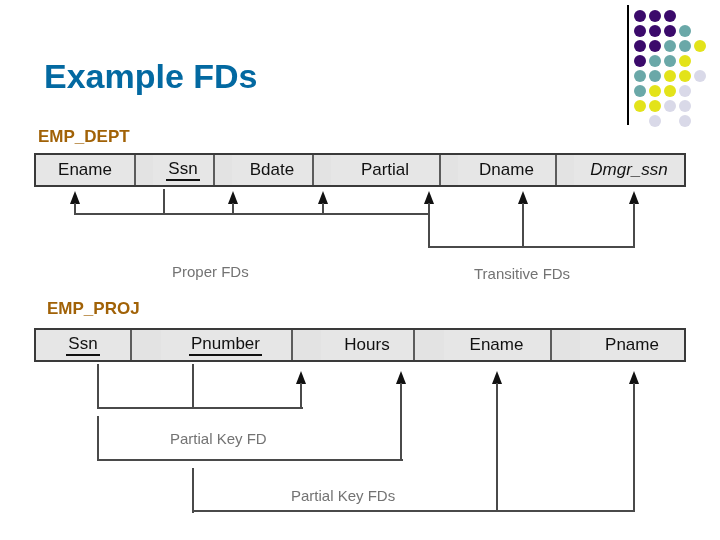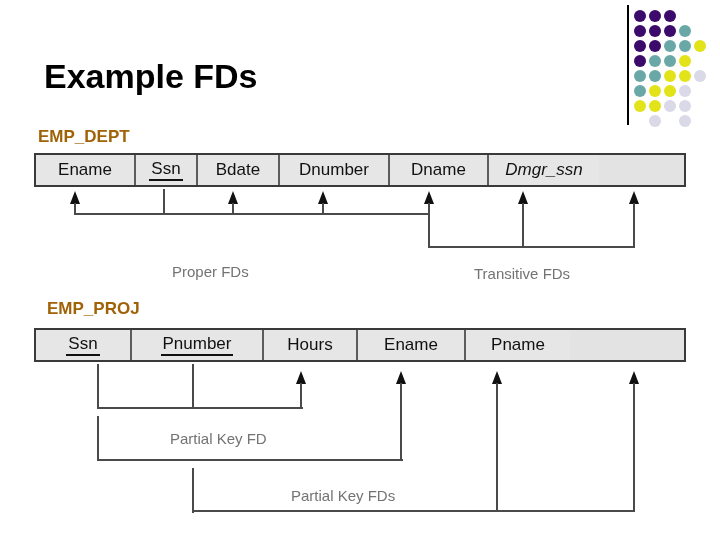--- a/index.html
+++ b/index.html
@@ -16,39 +16,40 @@
   .logo-rule{
     position:absolute;left:627px;top:5px;width:2px;height:120px;
     background:#000000;
   }
   .dot{position:absolute;border-radius:50%;}
 
   
   .slide-title{
     position:absolute;left:44px;top:57px;
     font-size:34px;font-weight:bold;
-    color:#000000;
+    color:#0369a1;
     letter-spacing:0px;
     white-space:nowrap;
   }
 
   
   .rel-name{
     position:absolute;
     font-size:17px;font-weight:bold;color:#a16207;
     font-family:"Liberation Sans", sans-serif;
     white-space:nowrap;
   }
   .rel-table{
     position:absolute;
     display:flex;
     border:2px solid #3a3a3a;
     background:#e3e3e3;
     box-sizing:border-box;
     height:34px;
+    justify-content:space-between;
   }
   .attr{
     display:flex;align-items:center;justify-content:center;
     border-right:2px solid #5c5c5c;
     background:#e6e6e6;
     font-size:17px;color:#111;
     box-sizing:border-box;
     height:100%;
     position:relative;
   }
@@ -125,21 +126,21 @@
       <div class="attr" style="width: 100px;">
         <span>Ename</span>
       </div>
       <div class="attr key" style="width: 62px;">
         <span>Ssn</span>
       </div>
       <div class="attr" style="width: 82px;">
         <span>Bdate</span>
       </div>
       <div class="attr" style="width: 110px;">
-        <span>Dnumber</span>
+        <span>Partial</span>
       </div>
       <div class="attr" style="width: 99px;">
         <span>Dname</span>
       </div>
       <div class="attr" style="width: 110px; font-style: italic;">
         <span>Dmgr_ssn</span>
       </div>
     </div>
 
   <div class="arrow" style="left:70px;top:191px;"></div>

